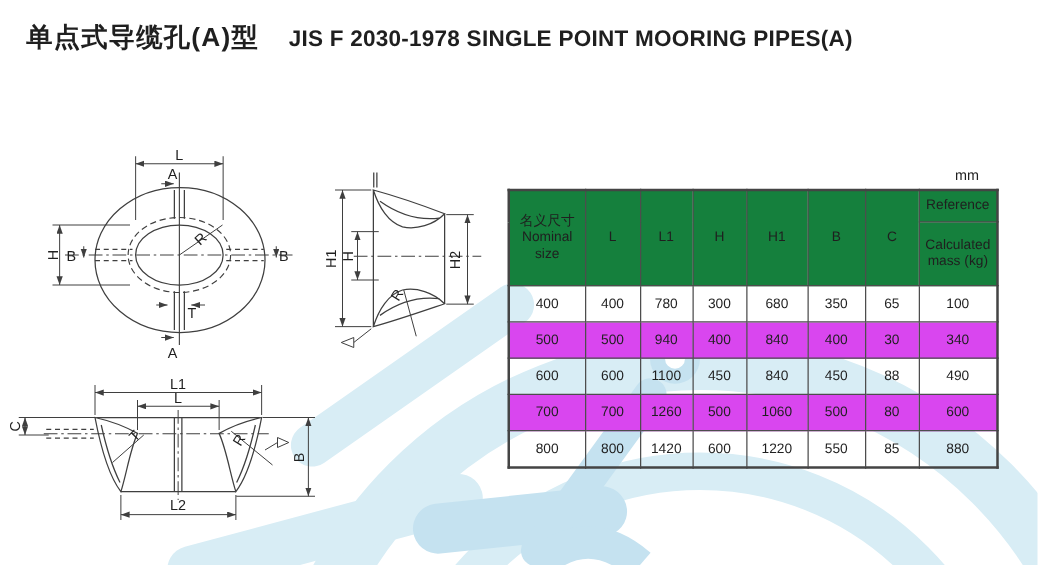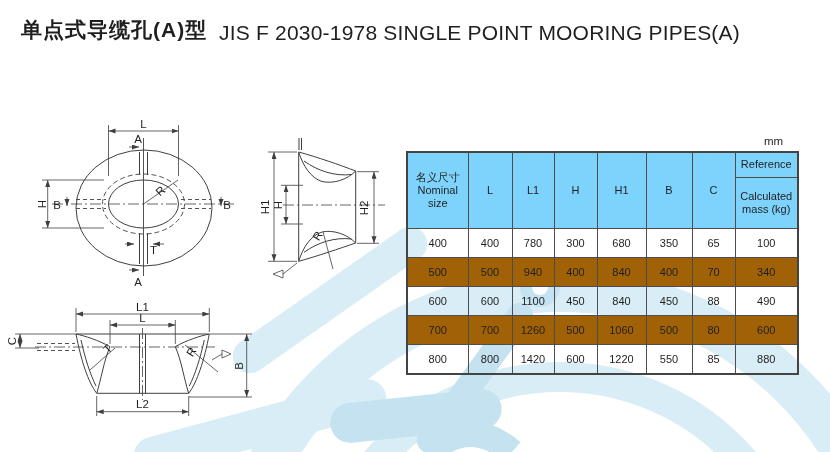--- a/index.html
+++ b/index.html
@@ -1,34 +1,34 @@
 <!DOCTYPE html>
 <html><head>
 <meta charset="utf-8">
 <style>
   html,body{margin:0;padding:0;}
   body{width:830px;height:452px;background:#ffffff;overflow:hidden;
        font-family:"Liberation Sans", sans-serif;color:#1f1f1f;position:relative;}
   .page{position:absolute;inset:0;border-radius:21px;}
   
   .title-cn{position:absolute;left:21px;top:16px;font-size:21px;font-weight:700;letter-spacing:1px;}
-  .title-en{position:absolute;left:219px;top:21px;font-size:21px;font-weight:400;letter-spacing:.2px;}
+  .title-en{position:absolute;left:231px;top:21px;font-size:18px;font-weight:700;letter-spacing:.2px;}
   
   .caption{position:absolute;font-size:15px;color:#1f1f1f;white-space:pre;text-align:center;width:110px;}
   .cap-aa{left:278px;top:280px;}
   .cap-bb{left:93px;top:412px;margin-top:43px;}
   .units{position:absolute;left:764px;top:135px;font-size:11.5px;text-align:right;}
   
   table.dims{position:absolute;left:406px;top:151px;border-collapse:collapse;table-layout:fixed;
              font-size:11px;z-index:2;}
   table.dims th, table.dims td{border:1px solid #4d4d4d;text-align:center;vertical-align:middle;
              padding:0;font-weight:400;}
   table.dims{border:2px solid #444;}
-  table.dims th{background:#7dd3fc;line-height:1.2;}
-  tr.green td{background:#a16207;}
+  table.dims th{background:#15803d;line-height:1.2;}
+  tr.green td{background:#d946ef;}
   tr.clear td{background:transparent;}
   .ref-h{height:24px;}
   .mass-h{height:50px;line-height:1.25;}
   td.val{height:28px;margin-top:25px;}
   
   svg.draw{position:absolute;z-index:1;overflow:visible;}
   svg.draw text{font-size:11.5px;fill:#1f1f1f;}
   .wm{position:absolute;left:0;top:0;z-index:0;}
 </style>
 </head>
@@ -227,21 +227,21 @@
       <td class="val">65</td>
       <td class="val">100</td>
     </tr>
     <tr class="green">
       <td class="val">500</td>
       <td class="val">500</td>
       <td class="val">940</td>
       <td class="val">400</td>
       <td class="val">840</td>
       <td class="val">400</td>
-      <td class="val">70</td>
+      <td class="val">30</td>
       <td class="val">340</td>
     </tr>
     <tr class="clear">
       <td class="val">600</td>
       <td class="val">600</td>
       <td class="val">1100</td>
       <td class="val">450</td>
       <td class="val">840</td>
       <td class="val">450</td>
       <td class="val">88</td>

